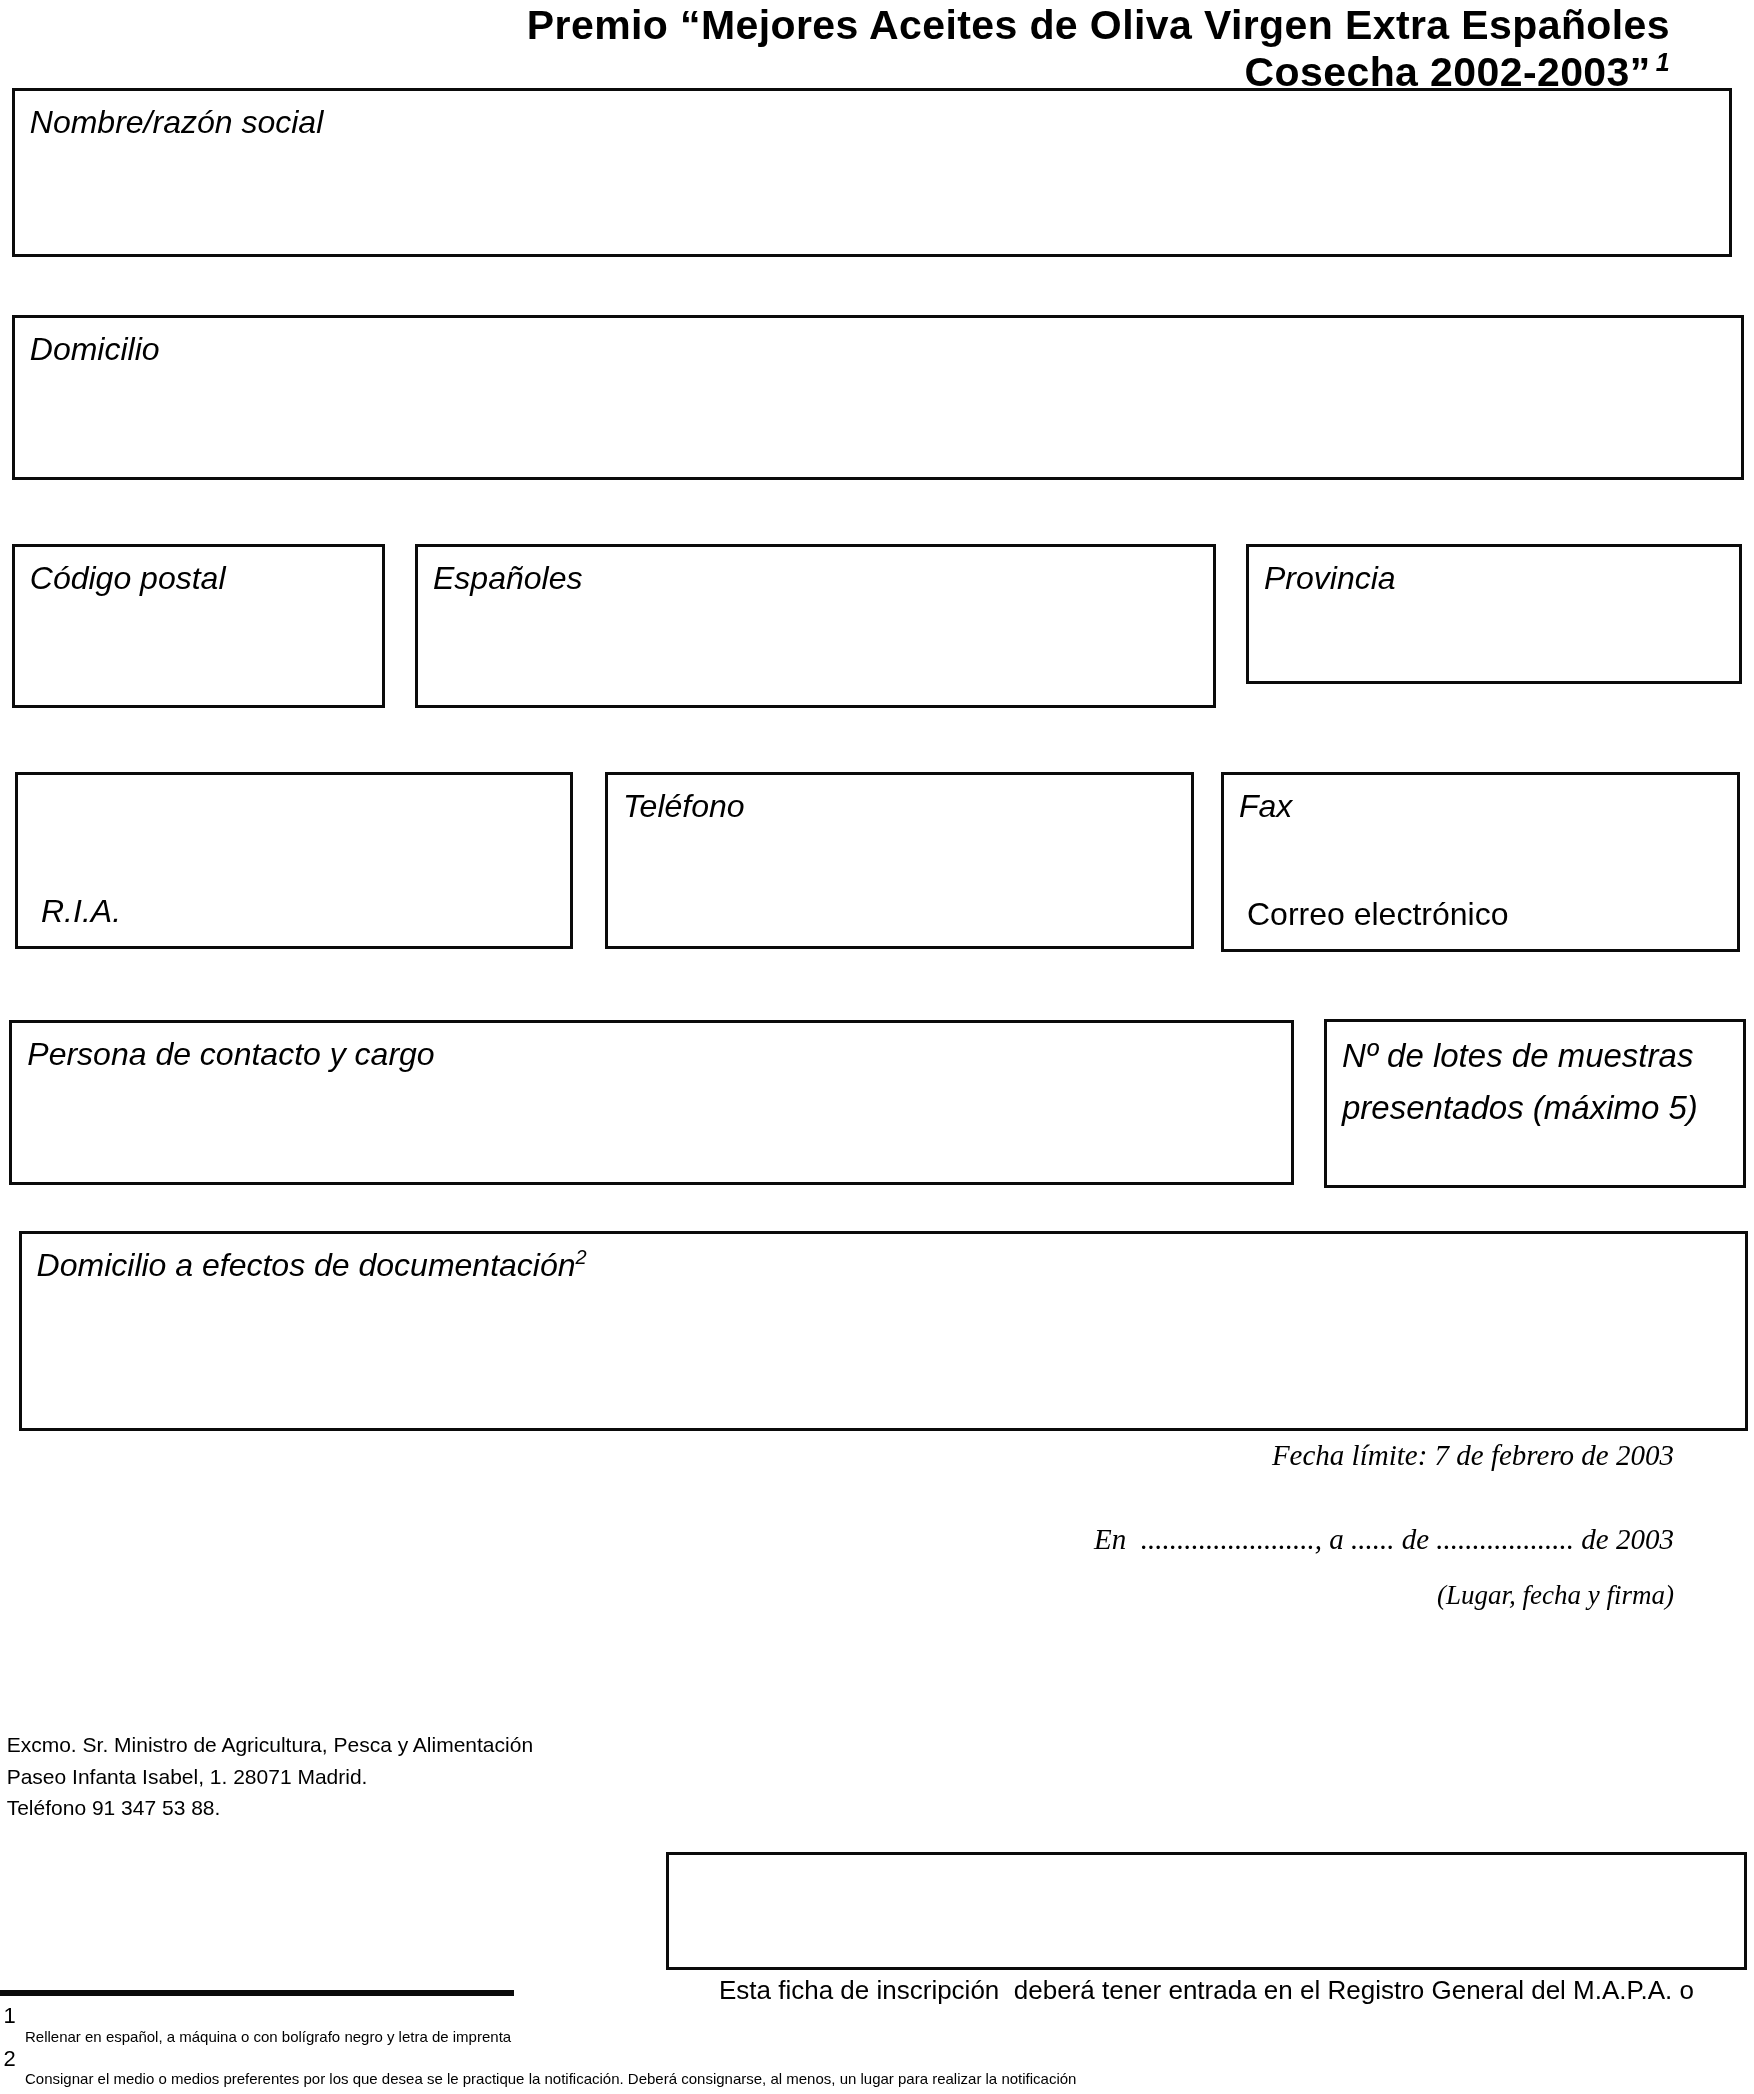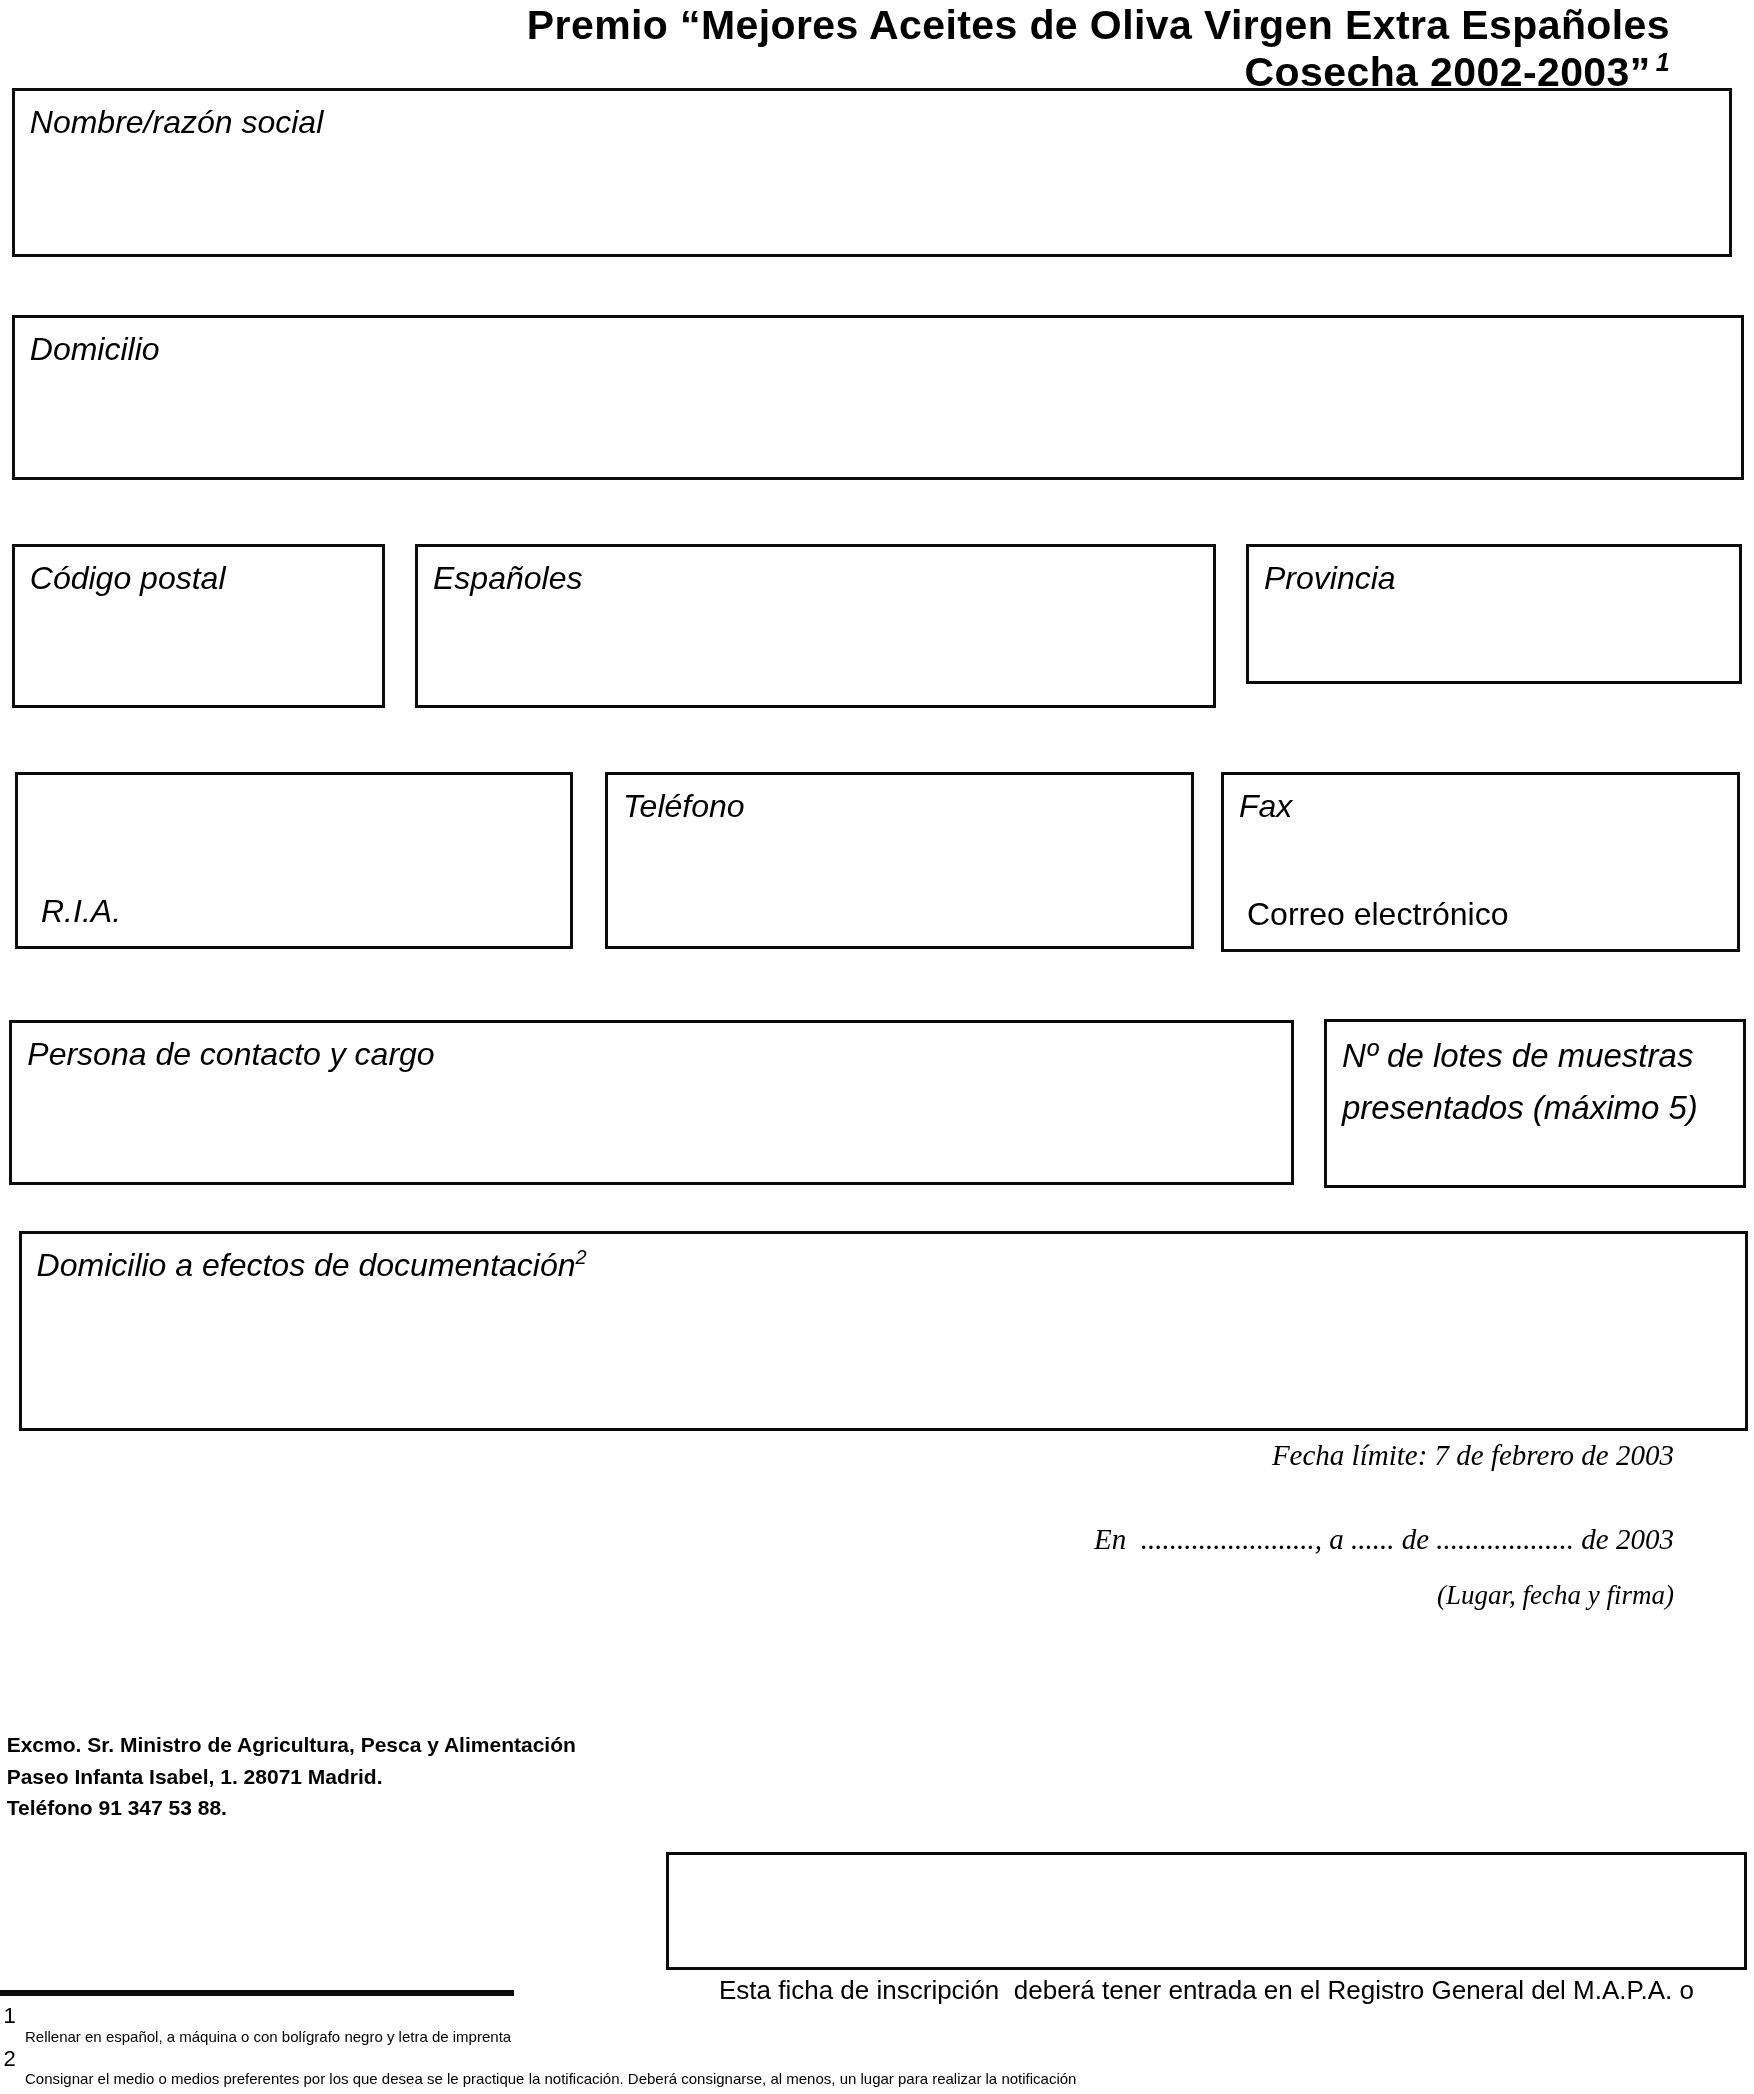--- a/index.html
+++ b/index.html
@@ -59,21 +59,21 @@
     font-style:italic;
     font-size:29px;
     white-space:pre-wrap;
     text-align:right;
     font-family:Liberation Serif, serif;
   }
   
   .recipient{
     position:absolute;
     left:6.7px; top:1729px;
-    font-weight:bold;
+    font-weight:normal;
     font-size:21px;
     line-height:1.5;
   }
   
   .notice{
     position:absolute;
     left:666px; top:1852px;
     width:1081px; height:118px;
     border:3.4px solid #0b0b0b;
     box-sizing:border-box;

